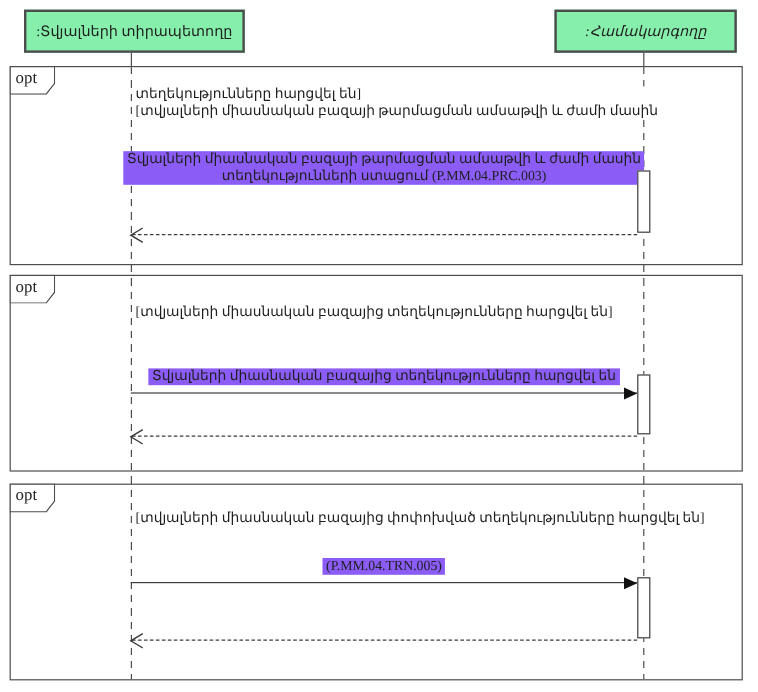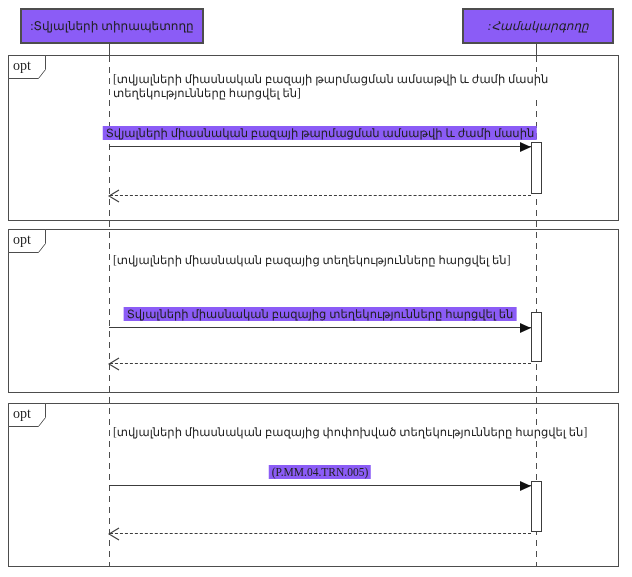--- a/index.html
+++ b/index.html
@@ -8,21 +8,21 @@
     width:632px;height:577px;
     background:#fff;
     font-family:"Liberation Serif", serif;
     color:#1f1f1f;
     overflow:hidden;
   }
   
   .actor{
     position:absolute;
     border:2px solid #4d4d4d;
-    background:#8b5cf6;
+    background:#86efac;
     display:flex;align-items:center;justify-content:center;
     font-size:12px;
     z-index:5;
   }
   .actor1{left:20px;top:8px;width:180px;height:32px;}
   .actor2{left:462px;top:8px;width:148px;height:32px;font-style:italic;}
   
   .stem{position:absolute;width:1px;background:#4d4d4d;z-index:1;}
   .stem1{left:109px;top:40px;height:16px;}
   .stem2{left:536px;top:40px;height:16px;}
@@ -103,26 +103,27 @@
 
   <div class="fragment frag1">
     <div class="opt-tag">
       <svg width="38" height="24" viewBox="0 0 38 24">
         <polygon points="0.5,0.5 37.5,0.5 37.5,14.5 30.5,23.5 0.5,23.5" fill="#ffffff" stroke="#4d4d4d" stroke-width="1"></polygon>
       </svg>
       <div class="opt-text">opt</div>
     </div>
   </div>
   <div class="guard guard1">
+    <div>տեղեկությունները հարցվել են]</div>
     <div>[տվյալների միասնական բազայի թարմացման ամսաթվի և ժամի մասին</div>
-    <div>տեղեկությունները հարցվել են]</div>
   </div>
   <div class="message msg1">
     <div class="msg-label">
       <div>Տվյալների միասնական բազայի թարմացման ամսաթվի և ժամի մասին</div>
+      <div>տեղեկությունների ստացում (P.MM.04.PRC.003)</div>
     </div>
     <div class="arrow-solid"></div>
   </div>
   <div class="activation act1"></div>
   <div class="return ret1">
     <svg class="arrow-open" width="12" height="14" viewBox="0 0 12 14">
       <path d="M11 1 L1 7 L11 13" fill="none" stroke="#3c3c3c" stroke-width="1.2"></path>
     </svg>
   </div>
 

